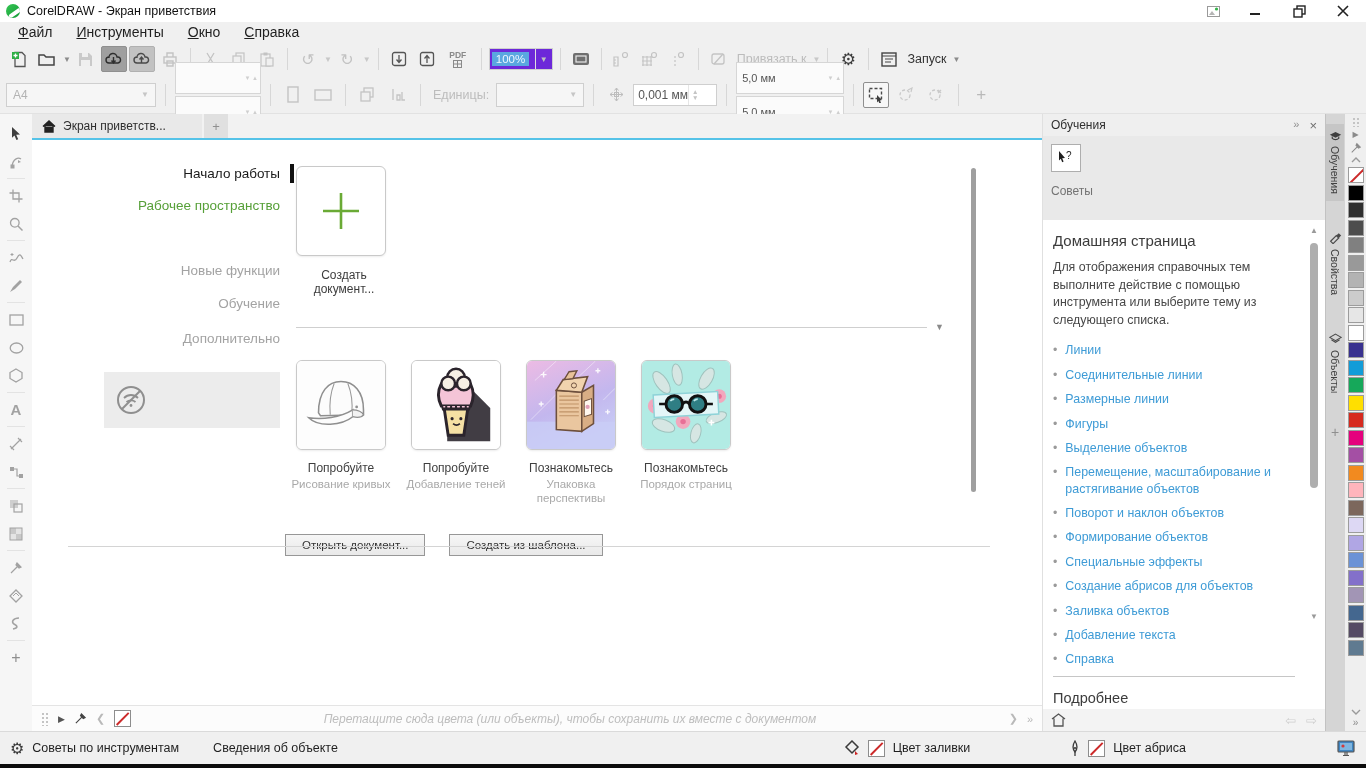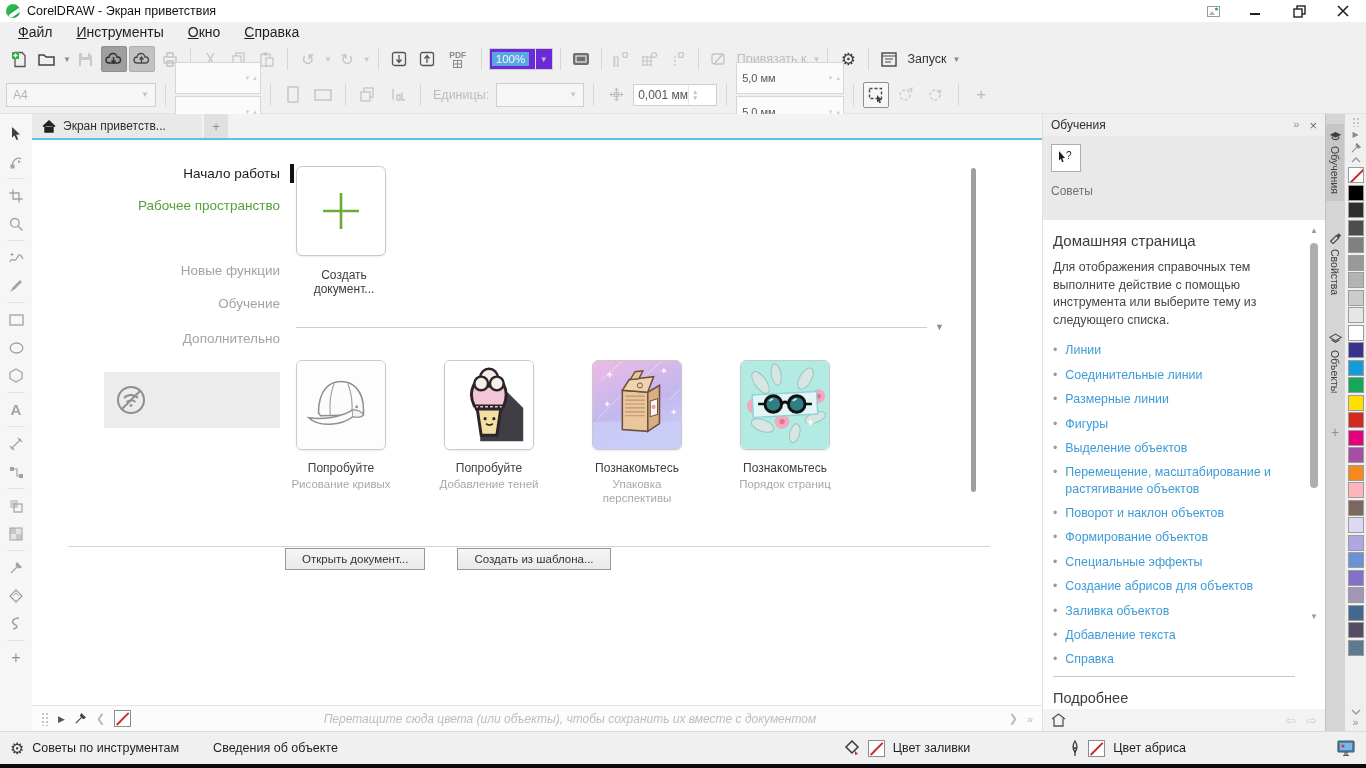--- a/index.html
+++ b/index.html
@@ -60,25 +60,25 @@
   .nav-item.dim{color:#a3a3a3}
   .offline{margin-top:26px;width:176px;background:#ececec;display:flex;gap:8px;padding:9px 8px;align-self:flex-end}
   .offline .txt{font-size:11px;color:#7d7d7d;line-height:1.35}
   
   .w-content{position:absolute;left:264px;top:26px;width:700px}
   .card{width:90px;height:90px;border:1px solid #c9c9c9;border-radius:6px;background:#fff;display:flex;align-items:center;justify-content:center;box-shadow:0 1px 2px rgba(0,0,0,.08);overflow:hidden}
   .card-label{font-size:12px;color:#3c3c3c;margin-top:12px;text-align:center;width:96px}
   .divrow{display:flex;align-items:center;margin-top:26px;width:648px}
   .divrow .line{flex:1;height:1px;background:#cfcfcf}
   .divrow .dd{color:#8a8a8a;font-size:9px;margin-left:8px}
-  .cards-row{display:flex;gap:58px;margin-top:28px}
+  .cards-row{display:flex;gap:25px;margin-top:28px}
   .tut{width:90px;display:flex;flex-direction:column;align-items:center}
   .tut .title{font-size:12px;color:#3f3f3f;margin-top:11px;text-align:center}
   .tut .sub{font-size:11.5px;color:#a9a9a9;margin-top:2px;text-align:center;line-height:1.25}
-  .btn-row{display:flex;gap:32px;margin-top:42px;margin-left:-11px}
+  .btn-row{display:flex;gap:24px;margin-top:28px;margin-left:-11px}
   .wbtn{font-size:11.5px;color:#333;background:linear-gradient(#f6f6f6,#e9e9e9);border:1px solid #979797;padding:4px 16px}
   .divider2{position:absolute;left:36px;width:922px;top:406px;height:1px;background:#d4d4d4}
   .w-scroll{position:absolute;right:66px;top:28px;width:5px;height:324px;background:#9f9f9f;border-radius:3px}
   
   .docpal{height:26px;background:#fcfcfc;border-top:1px solid #e4e4e4;display:flex;align-items:center;gap:9px;padding:0 9px}
   .grip{width:8px;height:14px;background-image:radial-gradient(#c4c4c4 1px,transparent 1.2px);background-size:4px 4px}
   .noswatch{width:17px;height:17px;border:1px solid #8d8d8d;background:#fff;position:relative;flex:none}
   .noswatch::after{content:"";position:absolute;left:-1px;right:-1px;top:7px;height:1.5px;background:#cc2a2a;transform:rotate(-45deg)}
   .dp-hint{flex:1;text-align:center;font-style:italic;font-size:12px;color:#bdbdbd}
   .chev{color:#b9b9b9;font-size:11px}

